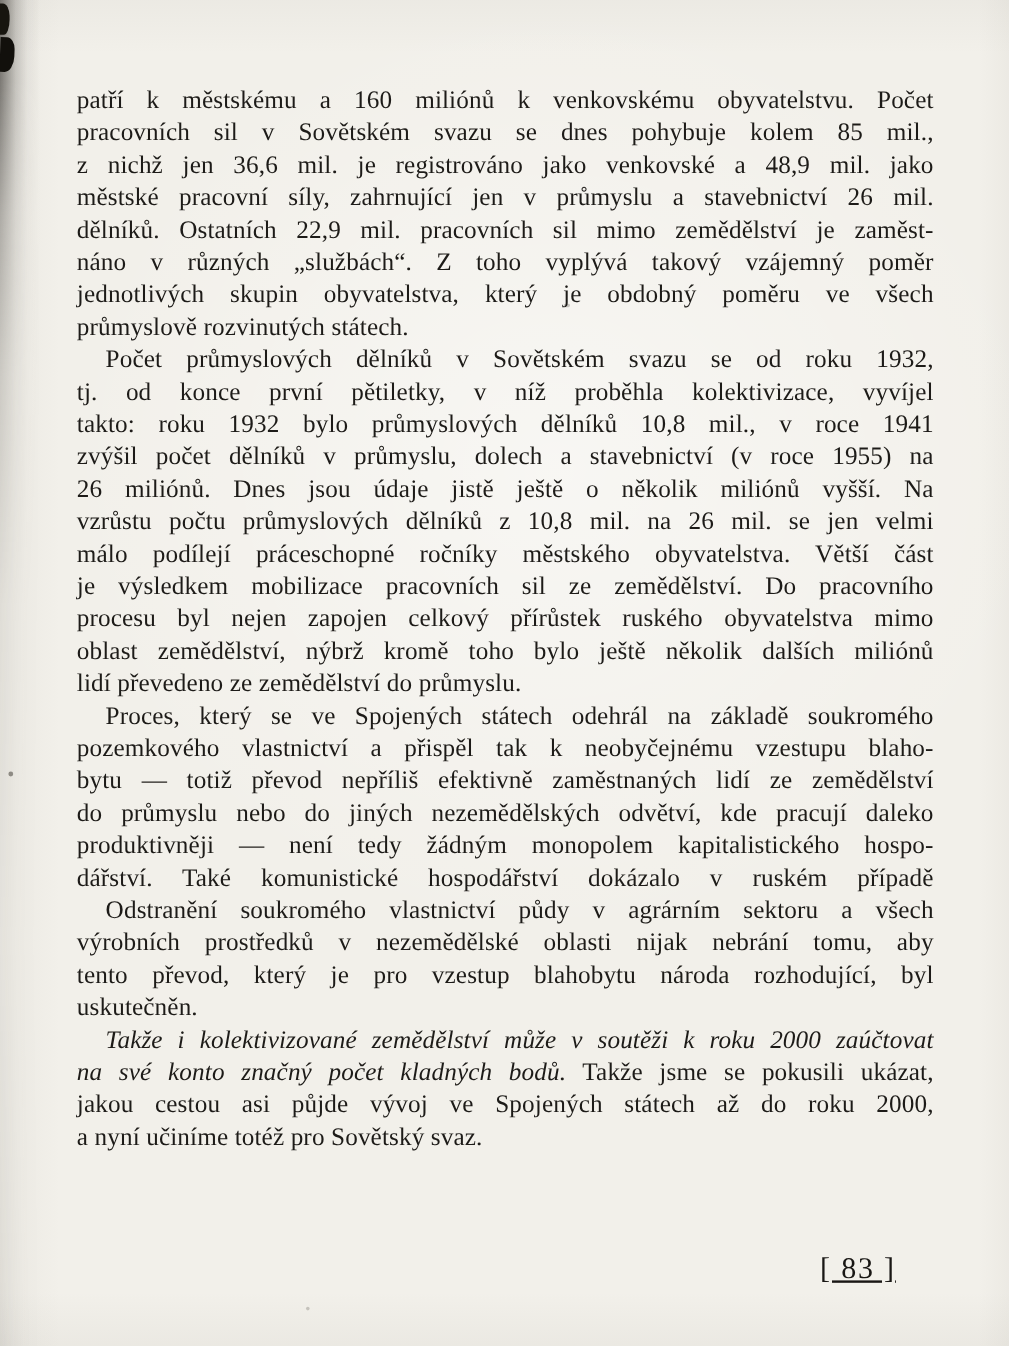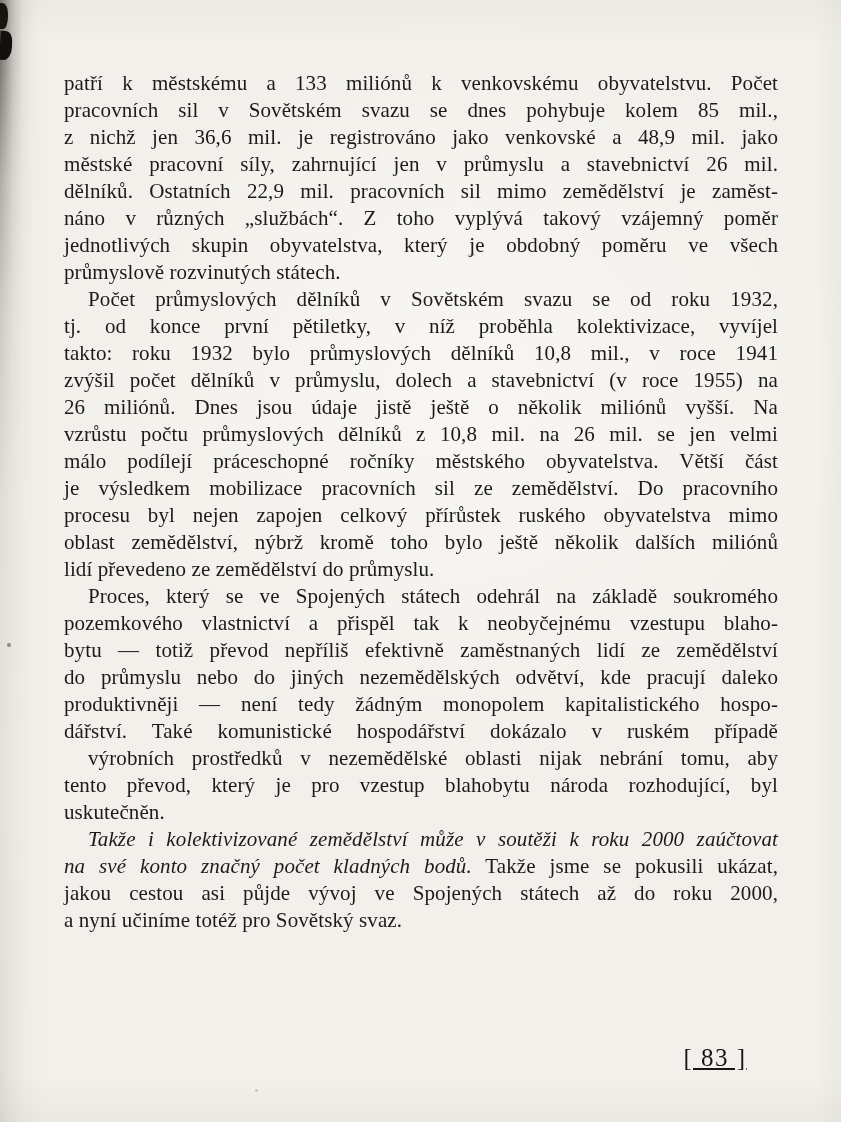--- a/index.html
+++ b/index.html
@@ -99,21 +99,21 @@
 <div class="paper-texture"></div>
 <div class="binding-shadow"></div>
 <div class="ink-blot-top"></div>
 <div class="ink-blot-bottom"></div>
 <div class="speck s1"></div>
 <div class="speck s2"></div>
 <div class="speck s3"></div>
 
 <div class="text-block" id="text-block">
     <div class="para">
-      <div class="line"><span>patří k městskému a 133 miliónů k venkovskému obyvatelstvu. Počet</span></div>
+      <div class="line"><span>patří k městskému a 160 miliónů k venkovskému obyvatelstvu. Počet</span></div>
       <div class="line"><span>pracovních sil v Sovětském svazu se dnes pohybuje kolem 85 mil.,</span></div>
       <div class="line"><span>z nichž jen 36,6 mil. je registrováno jako venkovské a 48,9 mil. jako</span></div>
       <div class="line"><span>městské pracovní síly, zahrnující jen v průmyslu a stavebnictví 26 mil.</span></div>
       <div class="line"><span>dělníků. Ostatních 22,9 mil. pracovních sil mimo zemědělství je zaměst-</span></div>
       <div class="line"><span>náno v různých „službách“. Z toho vyplývá takový vzájemný poměr</span></div>
       <div class="line"><span>jednotlivých skupin obyvatelstva, který je obdobný poměru ve všech</span></div>
       <div class="line last"><span>průmyslově rozvinutých státech.</span></div>
     </div>
     <div class="para indent">
       <div class="line"><span>Počet průmyslových dělníků v Sovětském svazu se od roku 1932,</span></div>
@@ -130,20 +130,21 @@
     </div>
     <div class="para indent">
       <div class="line"><span>Proces, který se ve Spojených státech odehrál na základě soukromého</span></div>
       <div class="line"><span>pozemkového vlastnictví a přispěl tak k neobyčejnému vzestupu blaho-</span></div>
       <div class="line"><span>bytu — totiž převod nepříliš efektivně zaměstnaných lidí ze zemědělství</span></div>
       <div class="line"><span>do průmyslu nebo do jiných nezemědělských odvětví, kde pracují daleko</span></div>
       <div class="line"><span>produktivněji — není tedy žádným monopolem kapitalistického hospo-</span></div>
       <div class="line"><span>dářství. Také komunistické hospodářství dokázalo v ruském případě</span></div>
     </div>
     <div class="para indent">
+      <div class="line"><span>Odstranění soukromého vlastnictví půdy v agrárním sektoru a všech</span></div>
       <div class="line"><span>výrobních prostředků v nezemědělské oblasti nijak nebrání tomu, aby</span></div>
       <div class="line"><span>tento převod, který je pro vzestup blahobytu národa rozhodující, byl</span></div>
       <div class="line last"><span>uskutečněn.</span></div>
     </div>
     <div class="para indent">
       <div class="line"><span class="it">Takže i kolektivizované zemědělství může v soutěži k roku 2000 zaúčtovat</span></div>
       <div class="line"><span class="it">na své konto značný počet kladných bodů.</span><span> Takže jsme se pokusili ukázat,</span></div>
       <div class="line"><span>jakou cestou asi půjde vývoj ve Spojených státech až do roku 2000,</span></div>
       <div class="line last"><span>a nyní učiníme totéž pro Sovětský svaz.</span></div>
     </div>

